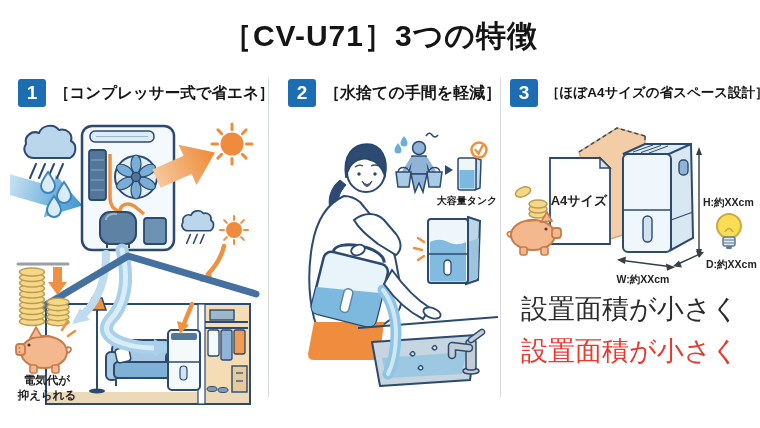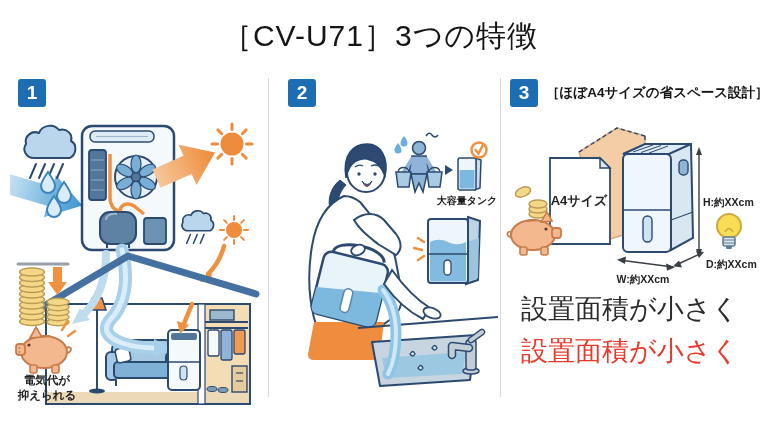--- a/index.html
+++ b/index.html
@@ -1,19 +1,19 @@
 <!DOCTYPE html>
 <html><head>
 <meta charset="utf-8">
 <style>
   html,body{margin:0;padding:0;background:#fff;}
   .canvas{position:relative;width:760px;height:428px;background:#ffffff;overflow:hidden;
           font-family:"Liberation Sans","DejaVu Sans",sans-serif;color:#111;}
   .title{position:absolute;top:16px;left:0;width:100%;text-align:center;margin:0;
-         font-size:30px;font-weight:400;letter-spacing:1px;color:#151515;}
+         font-size:30px;font-weight:700;letter-spacing:1px;color:#151515;}
   .divider{position:absolute;top:78px;height:319px;width:1px;background:#d7dadd;}
   .d1{left:268px;} .d2{left:500px;}
   .panel-header{position:absolute;display:flex;align-items:center;gap:8px;}
   .badge{width:28px;height:28px;border-radius:3px;background:#1d6db3;color:#fff;flex:0 0 28px;
          display:flex;align-items:center;justify-content:center;font-size:19px;font-weight:700;}
   .panel-title{font-weight:700;color:#151515;white-space:nowrap;}
   .ph1{left:18px;top:79px;}  .ph1 .panel-title{font-size:15.5px;}
   .ph2{left:288px;top:79px;} .ph2 .panel-title{font-size:16px;}
   .ph3{left:510px;top:79px;} .ph3 .panel-title{font-size:13.5px;}
   .illus{position:absolute;}
@@ -29,23 +29,25 @@
 <body>
 
 <div class="canvas">
 
   <h1 class="title">［CV-U71］3つの特徴</h1>
   <div class="divider d1"></div>
   <div class="divider d2"></div>
 
   <div class="panel-header ph1">
     <span class="badge">1</span>
+    <span class="panel-title">［コンプレッサー式で省エネ］</span>
   </div>
   <div class="panel-header ph2">
     <span class="badge">2</span>
+    <span class="panel-title">［水捨ての手間を軽減］</span>
   </div>
   <div class="panel-header ph3">
     <span class="badge">3</span>
     <span class="panel-title">［ほぼA4サイズの省スペース設計］</span>
   </div>
 
   <svg id="illus1" class="illus" width="252" height="296" viewBox="0 0 252 296">
     <defs>
       <linearGradient id="gradBlue" x1="0" y1="0" x2="1" y2="0">
         <stop offset="0" stop-color="#cbe4f4"></stop>

